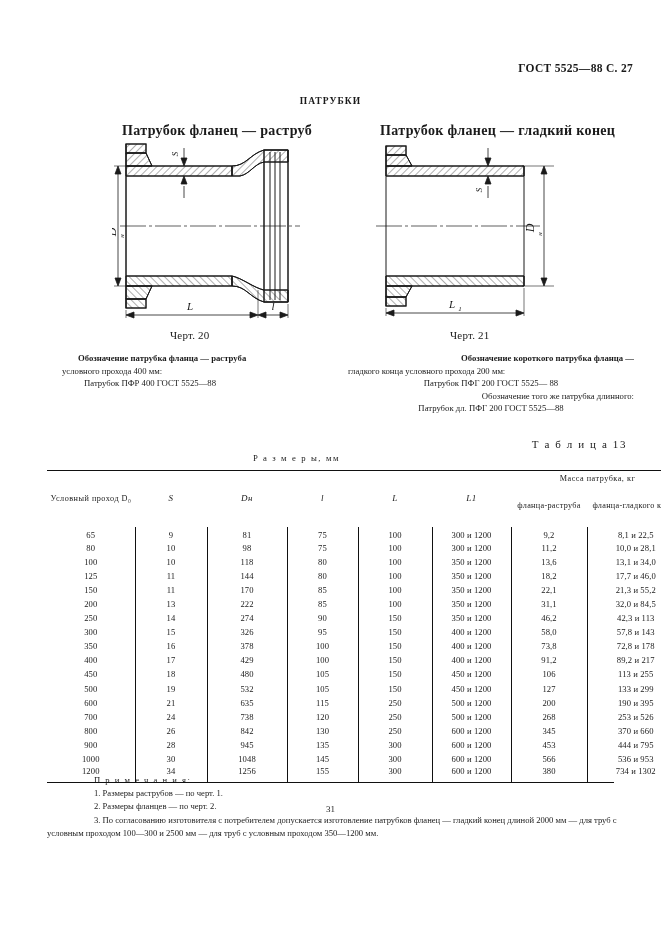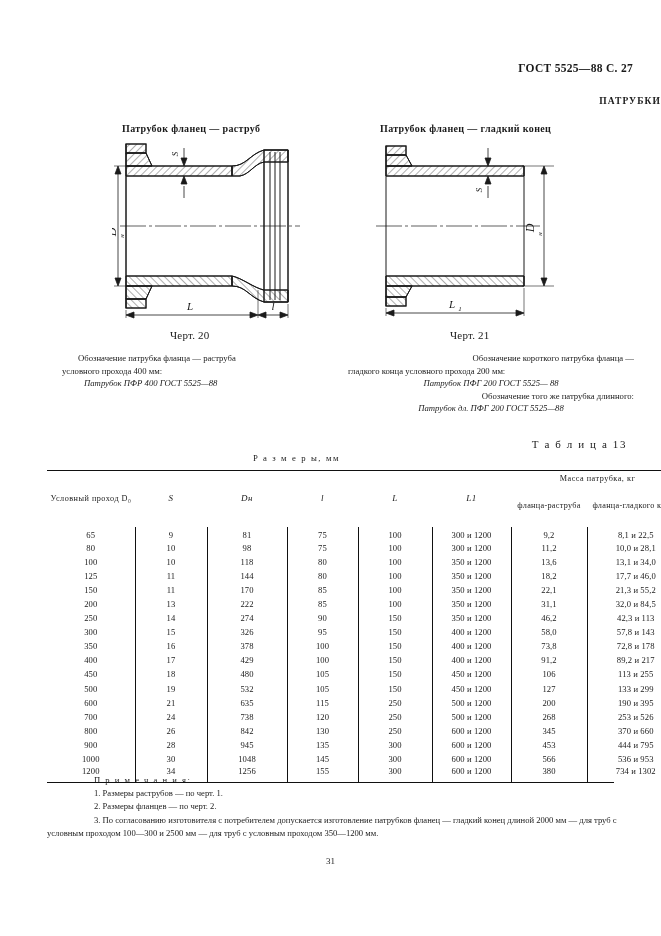--- a/index.html
+++ b/index.html
@@ -23,30 +23,30 @@
     font-size: 11.5px;
     font-weight: bold;
     letter-spacing: 0.3px;
     white-space: nowrap;
   }
 
   
   .main-title {
     position: absolute;
     top: 96px; left: 0; width: 661px;
-    text-align: right;
+    text-align: center;
     font-size: 9.5px;
     font-weight: bold;
     letter-spacing: 1.1px;
   }
 
   
   .fig-title {
     position: absolute;
-    font-size: 10px;
+    font-size: 14px;
     font-weight: bold;
     letter-spacing: 0.35px;
     white-space: nowrap;
   }
   .fig-title.left  { top: 123px; left: 122px; }
   .fig-title.right { top: 123px; left: 380px; }
 
   
   .drawing { position: absolute; }
   .drawing.left  { top: 140px; left: 112px; }
@@ -62,23 +62,22 @@
   .fig-caption.right { top: 329px; left: 450px; }
 
   
   .designation {
     position: absolute;
     font-size: 8.7px;
     line-height: 12.6px;
   }
   .designation.left  { top: 352px; left: 62px;  width: 272px; }
   .designation.right { top: 352px; left: 348px; width: 286px; }
-  .designation .ind { text-indent: 16px; }
+  .designation .ind { text-indent: 16px; font-weight: bold; }
   .designation .ital {
-    font-style: italic;
     text-align: center;
     white-space: nowrap;
   }
   .designation.left .ital { text-align: left; padding-left: 22px; }
   .designation.right .c { text-align: right; }
 
   
   .table-number {
     position: absolute;
     top: 438px; right: 34px;
@@ -167,21 +166,21 @@
     font-size: 8.6px;
     line-height: 13.2px;
   }
   .notes .nhead { text-indent: 47px; letter-spacing: 1.5px; }
   .notes .nline { text-indent: 47px; }
   .notes .nwrap { text-indent: 47px; }
 
   
   .page-number {
     position: absolute;
-    top: 856px; left: 0; width: 661px;
+    top: 804px; left: 0; width: 661px;
     text-align: center;
     font-size: 9px;
   }
 
   svg { display: block; }
   .dimlabel { font-family: "Liberation Serif", serif; font-style: italic; }
 </style>
 </head>
 <body>
 

